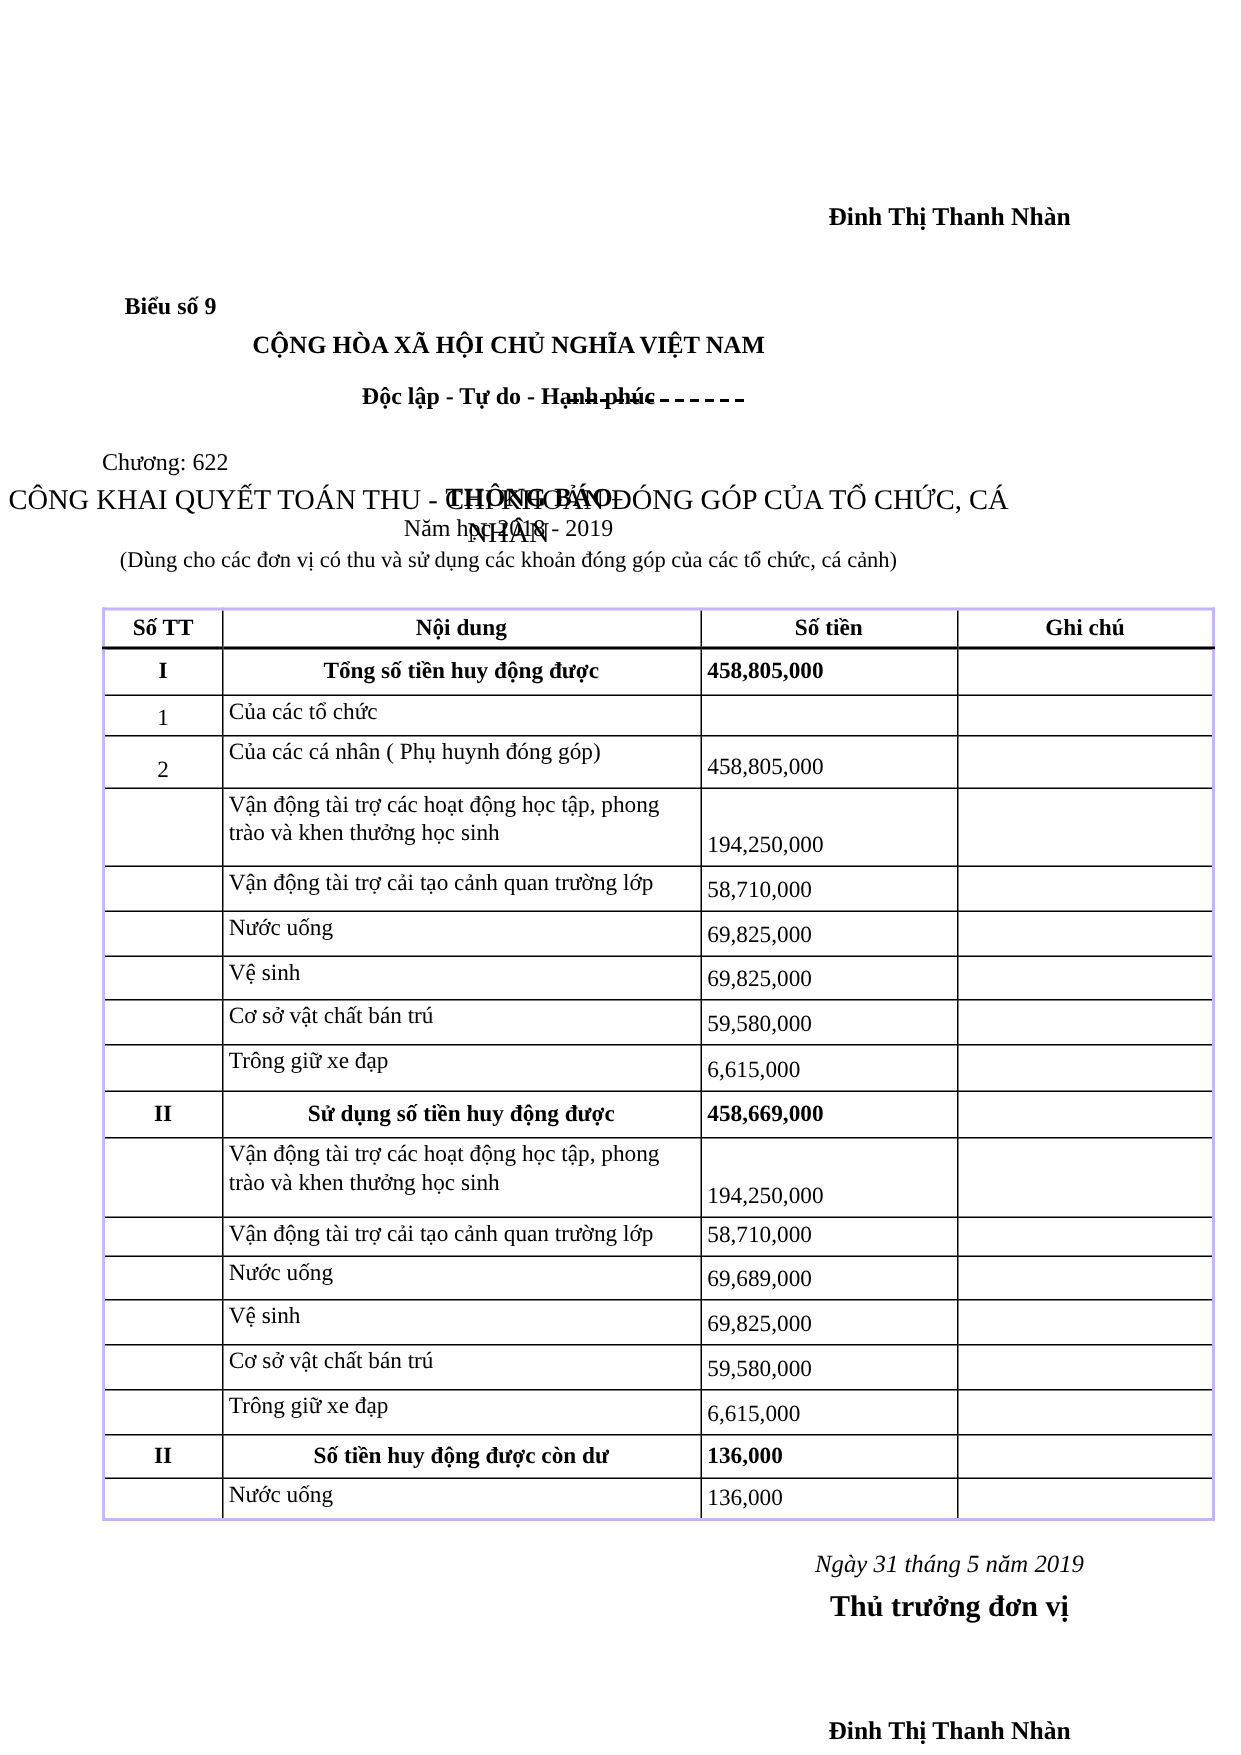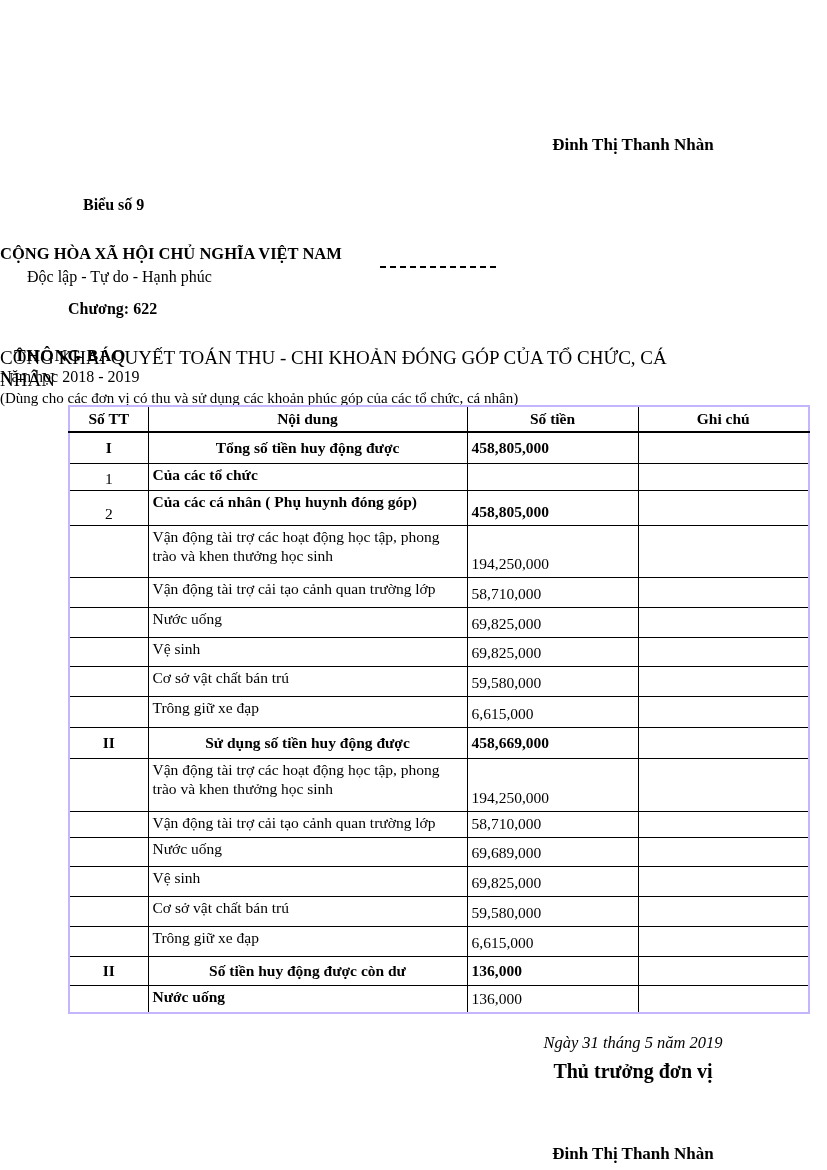--- a/index.html
+++ b/index.html
@@ -5,29 +5,29 @@
   html,body{margin:0;padding:0;background:#ffffff;}
   .page{
     position:relative;
     width:827px;height:1170px;
     background:#ffffff;
     font-family:"Liberation Serif", serif;
     color:#000;
     overflow:hidden;
   }
   .abs{position:absolute;}
-  .center-line{left:0;width:678px;text-align:left;margin-top:24px;}
+  .center-line{left:0;width:678px;text-align:center;}
 
   .name-top{top:135px;left:446px;width:374px;text-align:center;font-size:17px;font-weight:bold;}
   .form-number{top:196px;left:83px;font-size:16px;font-weight:bold;}
   .nat1{top:220px;font-size:16.5px;font-weight:bold;}
-  .nat2{top:244px;font-size:16px;font-weight:normal;padding-left:27px;}
+  .nat2{top:256px;font-size:16px;font-weight:bold;}
   .motto-divider{top:266px;left:380px;width:116px;border-top:2px dashed #000;height:0;}
   .unit{top:278px;left:68px;font-size:16px;font-weight:bold;}
-  .chapter{top:300px;left:68px;font-size:16px;font-weight:bold;}
+  .chapter{top:300px;left:68px;font-size:16px;font-weight:normal;}
   .main-title{top:323px;font-size:19px;font-weight:normal;}
   .overlay-title{top:321px;font-size:17.5px;font-weight:bold;letter-spacing:.5px;padding-left:14px;}
   .school-year{top:344px;font-size:16px;font-weight:normal;}
   .subtitle{top:366px;font-size:15px;}
   .currency-note{top:387px;font-size:15px;font-style:italic;}
 
   table.report{
     position:absolute;left:68px;top:405px;
     width:742px;
     border-collapse:collapse;table-layout:fixed;
@@ -44,21 +44,21 @@
     overflow:hidden;
   }
   td.cell-stt{text-align:center;}
   td.cell-content{padding-left:4px;padding-right:1px;line-height:1.25;}
   td.cell-amount{text-align:left;padding-right:13px;}
   tr.default td.cell-content{vertical-align:top;}
   tr.default td.cell-amount{vertical-align:bottom;padding-bottom:4px;}
   tr.default td.cell-stt{vertical-align:bottom;padding-bottom:2px;}
   tr.section td{vertical-align:middle;font-weight:bold;}
   tr.section td.cell-content{text-align:center;}
-  td.bold{font-weight:bold;margin-left:18px;}
+  td.bold{font-weight:normal;margin-left:18px;}
 
   .footer-date{top:1033px;left:446px;width:374px;text-align:center;font-size:16.5px;font-style:italic;}
   .footer-title{top:1060px;left:446px;width:374px;text-align:center;font-size:20px;font-weight:bold;}
   .name-bottom{top:1144px;left:446px;width:374px;text-align:center;font-size:17px;font-weight:bold;}
 </style>
 </head>
 <body>
 
 <div class="page">
 
@@ -68,21 +68,21 @@
 
   <div class="abs center-line nat1">CỘNG HÒA XÃ HỘI CHỦ NGHĨA VIỆT NAM</div>
   <div class="abs center-line nat2">Độc lập - Tự do - Hạnh phúc</div>
   <div class="abs motto-divider"></div>
 
   <div class="abs chapter">Chương: 622</div>
 
   <div class="abs center-line main-title">CÔNG KHAI QUYẾT TOÁN THU - CHI KHOẢN ĐÓNG GÓP CỦA TỔ CHỨC, CÁ NHÂN</div>
   <div class="abs center-line overlay-title">THÔNG BÁO</div>
   <div class="abs center-line school-year">Năm học 2018 - 2019</div>
-  <div class="abs center-line subtitle">(Dùng cho các đơn vị có thu và sử dụng các khoản phúc góp của các tổ chức, cá nhân)</div>
+  <div class="abs center-line subtitle">(Dùng cho các đơn vị có thu và sử dụng các khoản đóng góp của các tổ chức, cá cảnh)</div>
 
   <table class="report">
     <colgroup>
         <col style="width: 79px;">
         <col style="width: 319px;">
         <col style="width: 171px;">
         <col style="width: 171px;">
       </colgroup>
     <thead>
         <tr>

